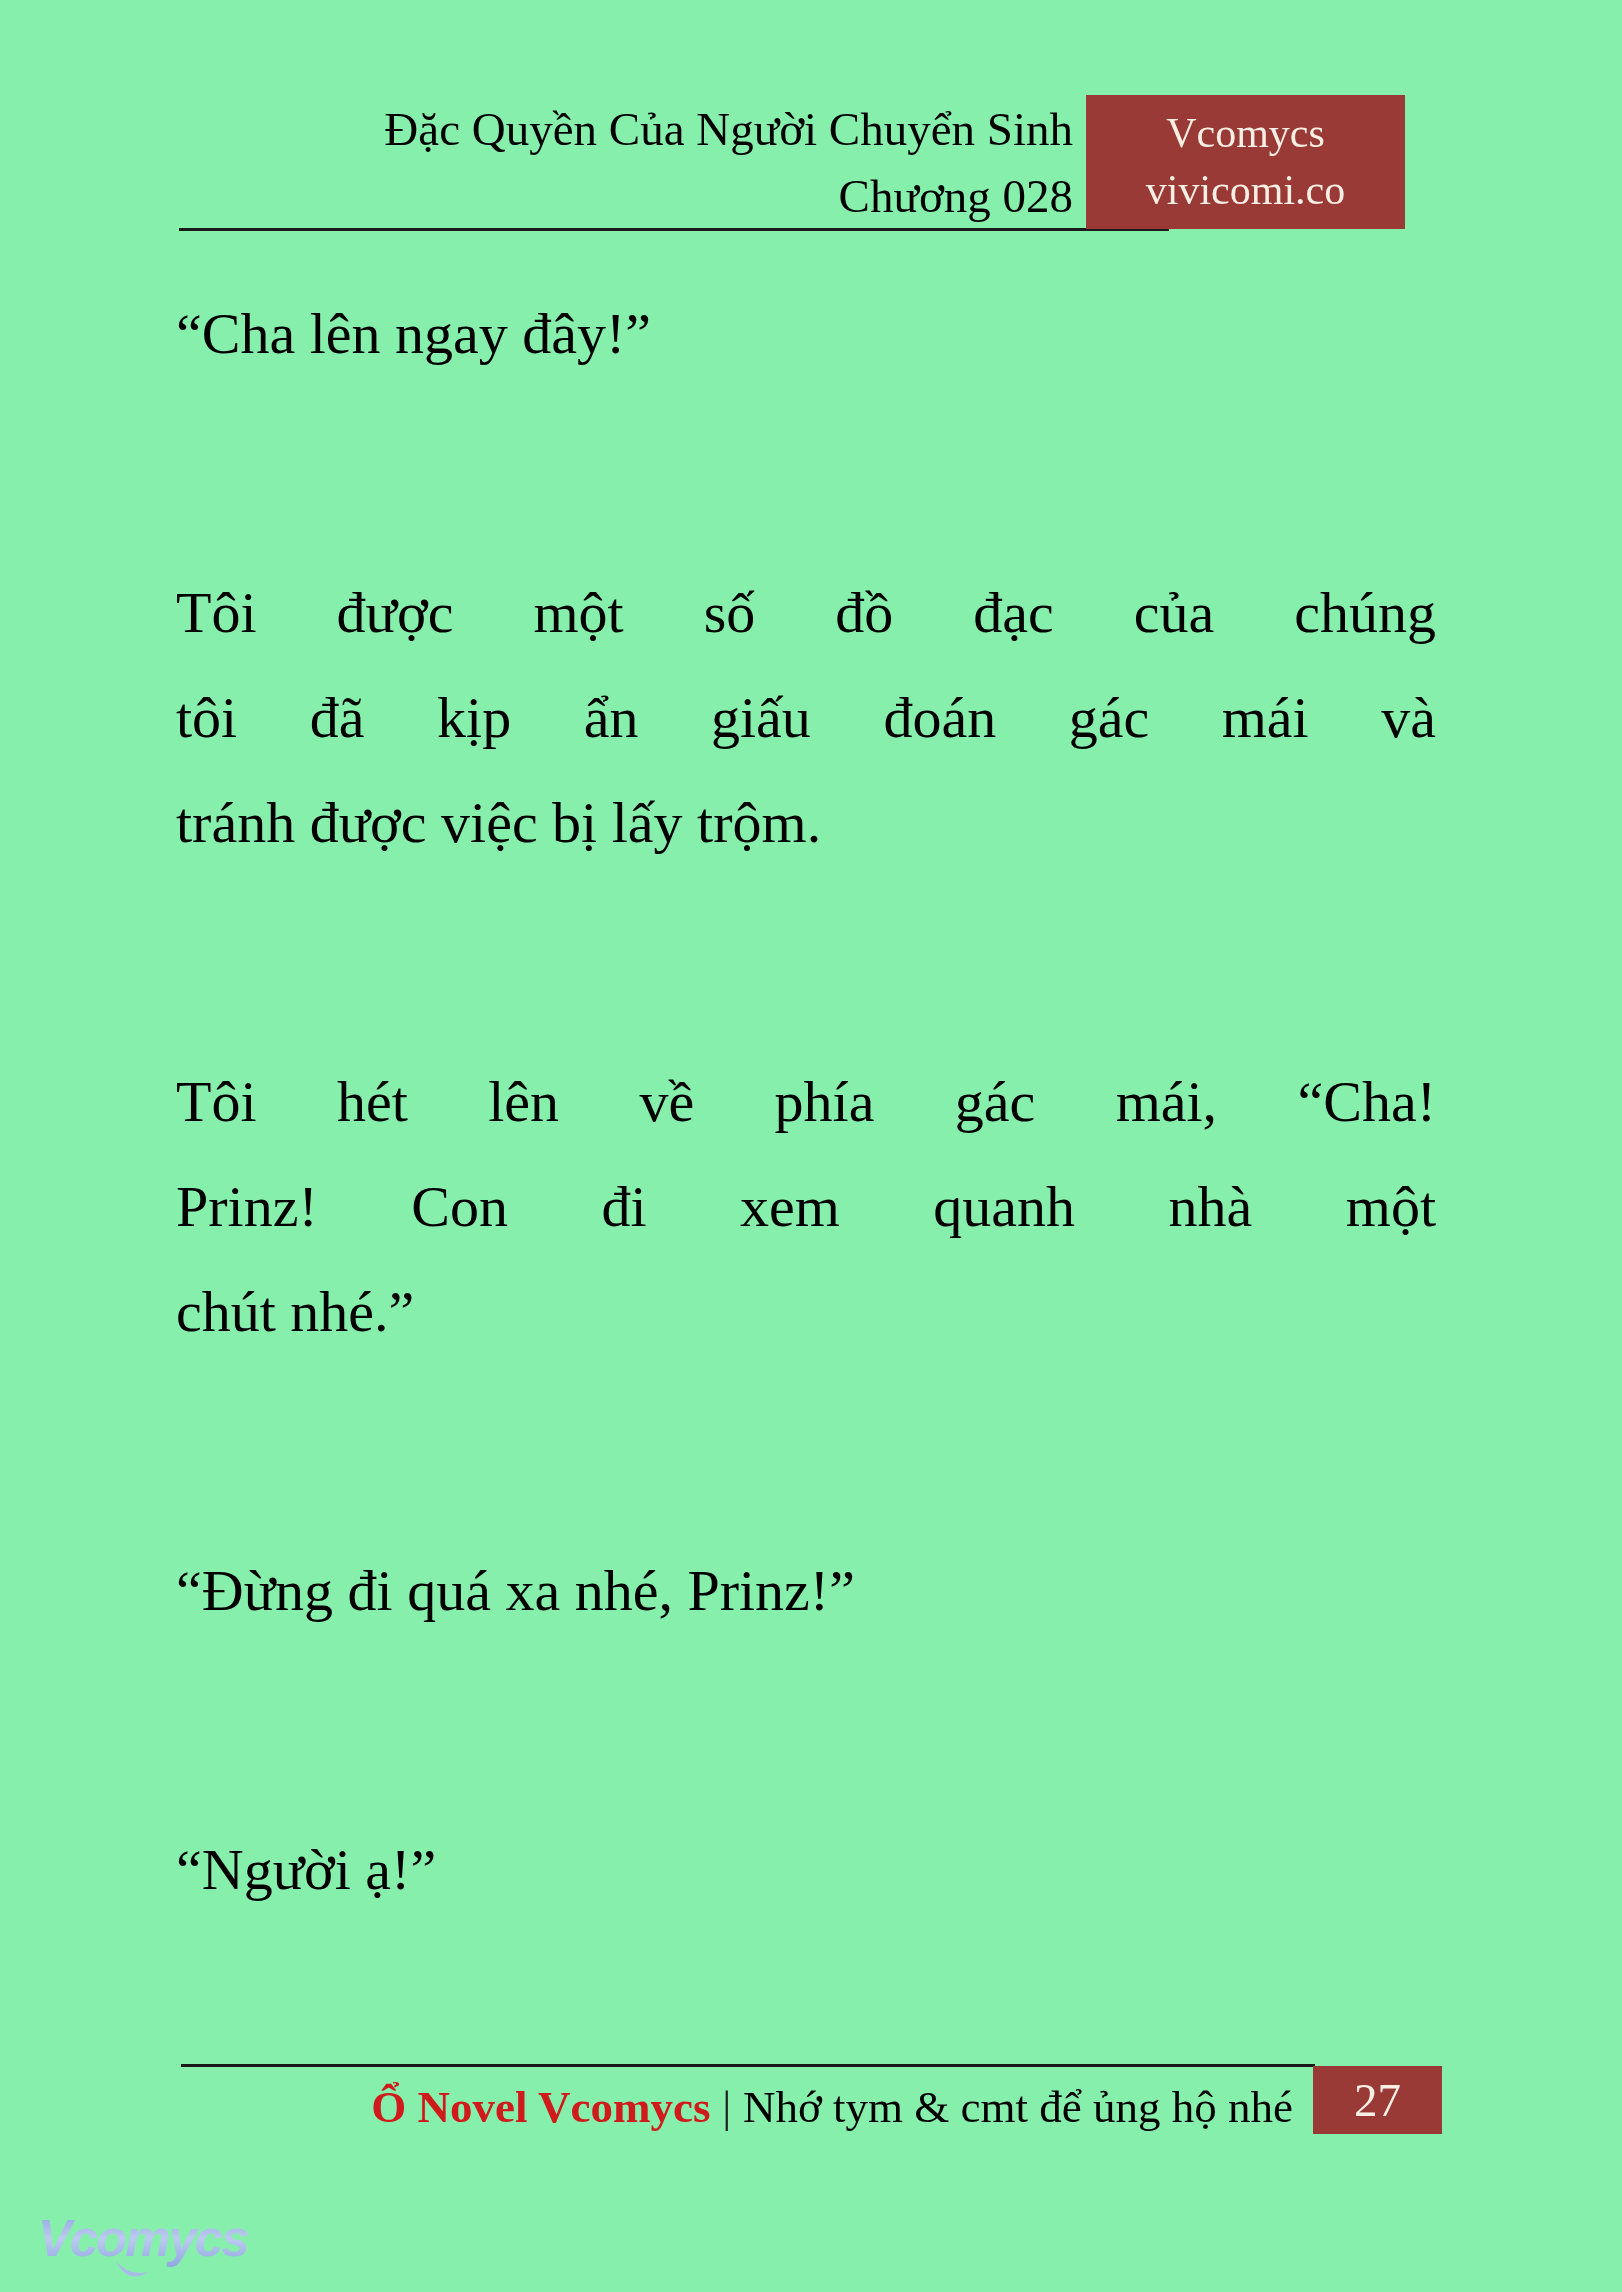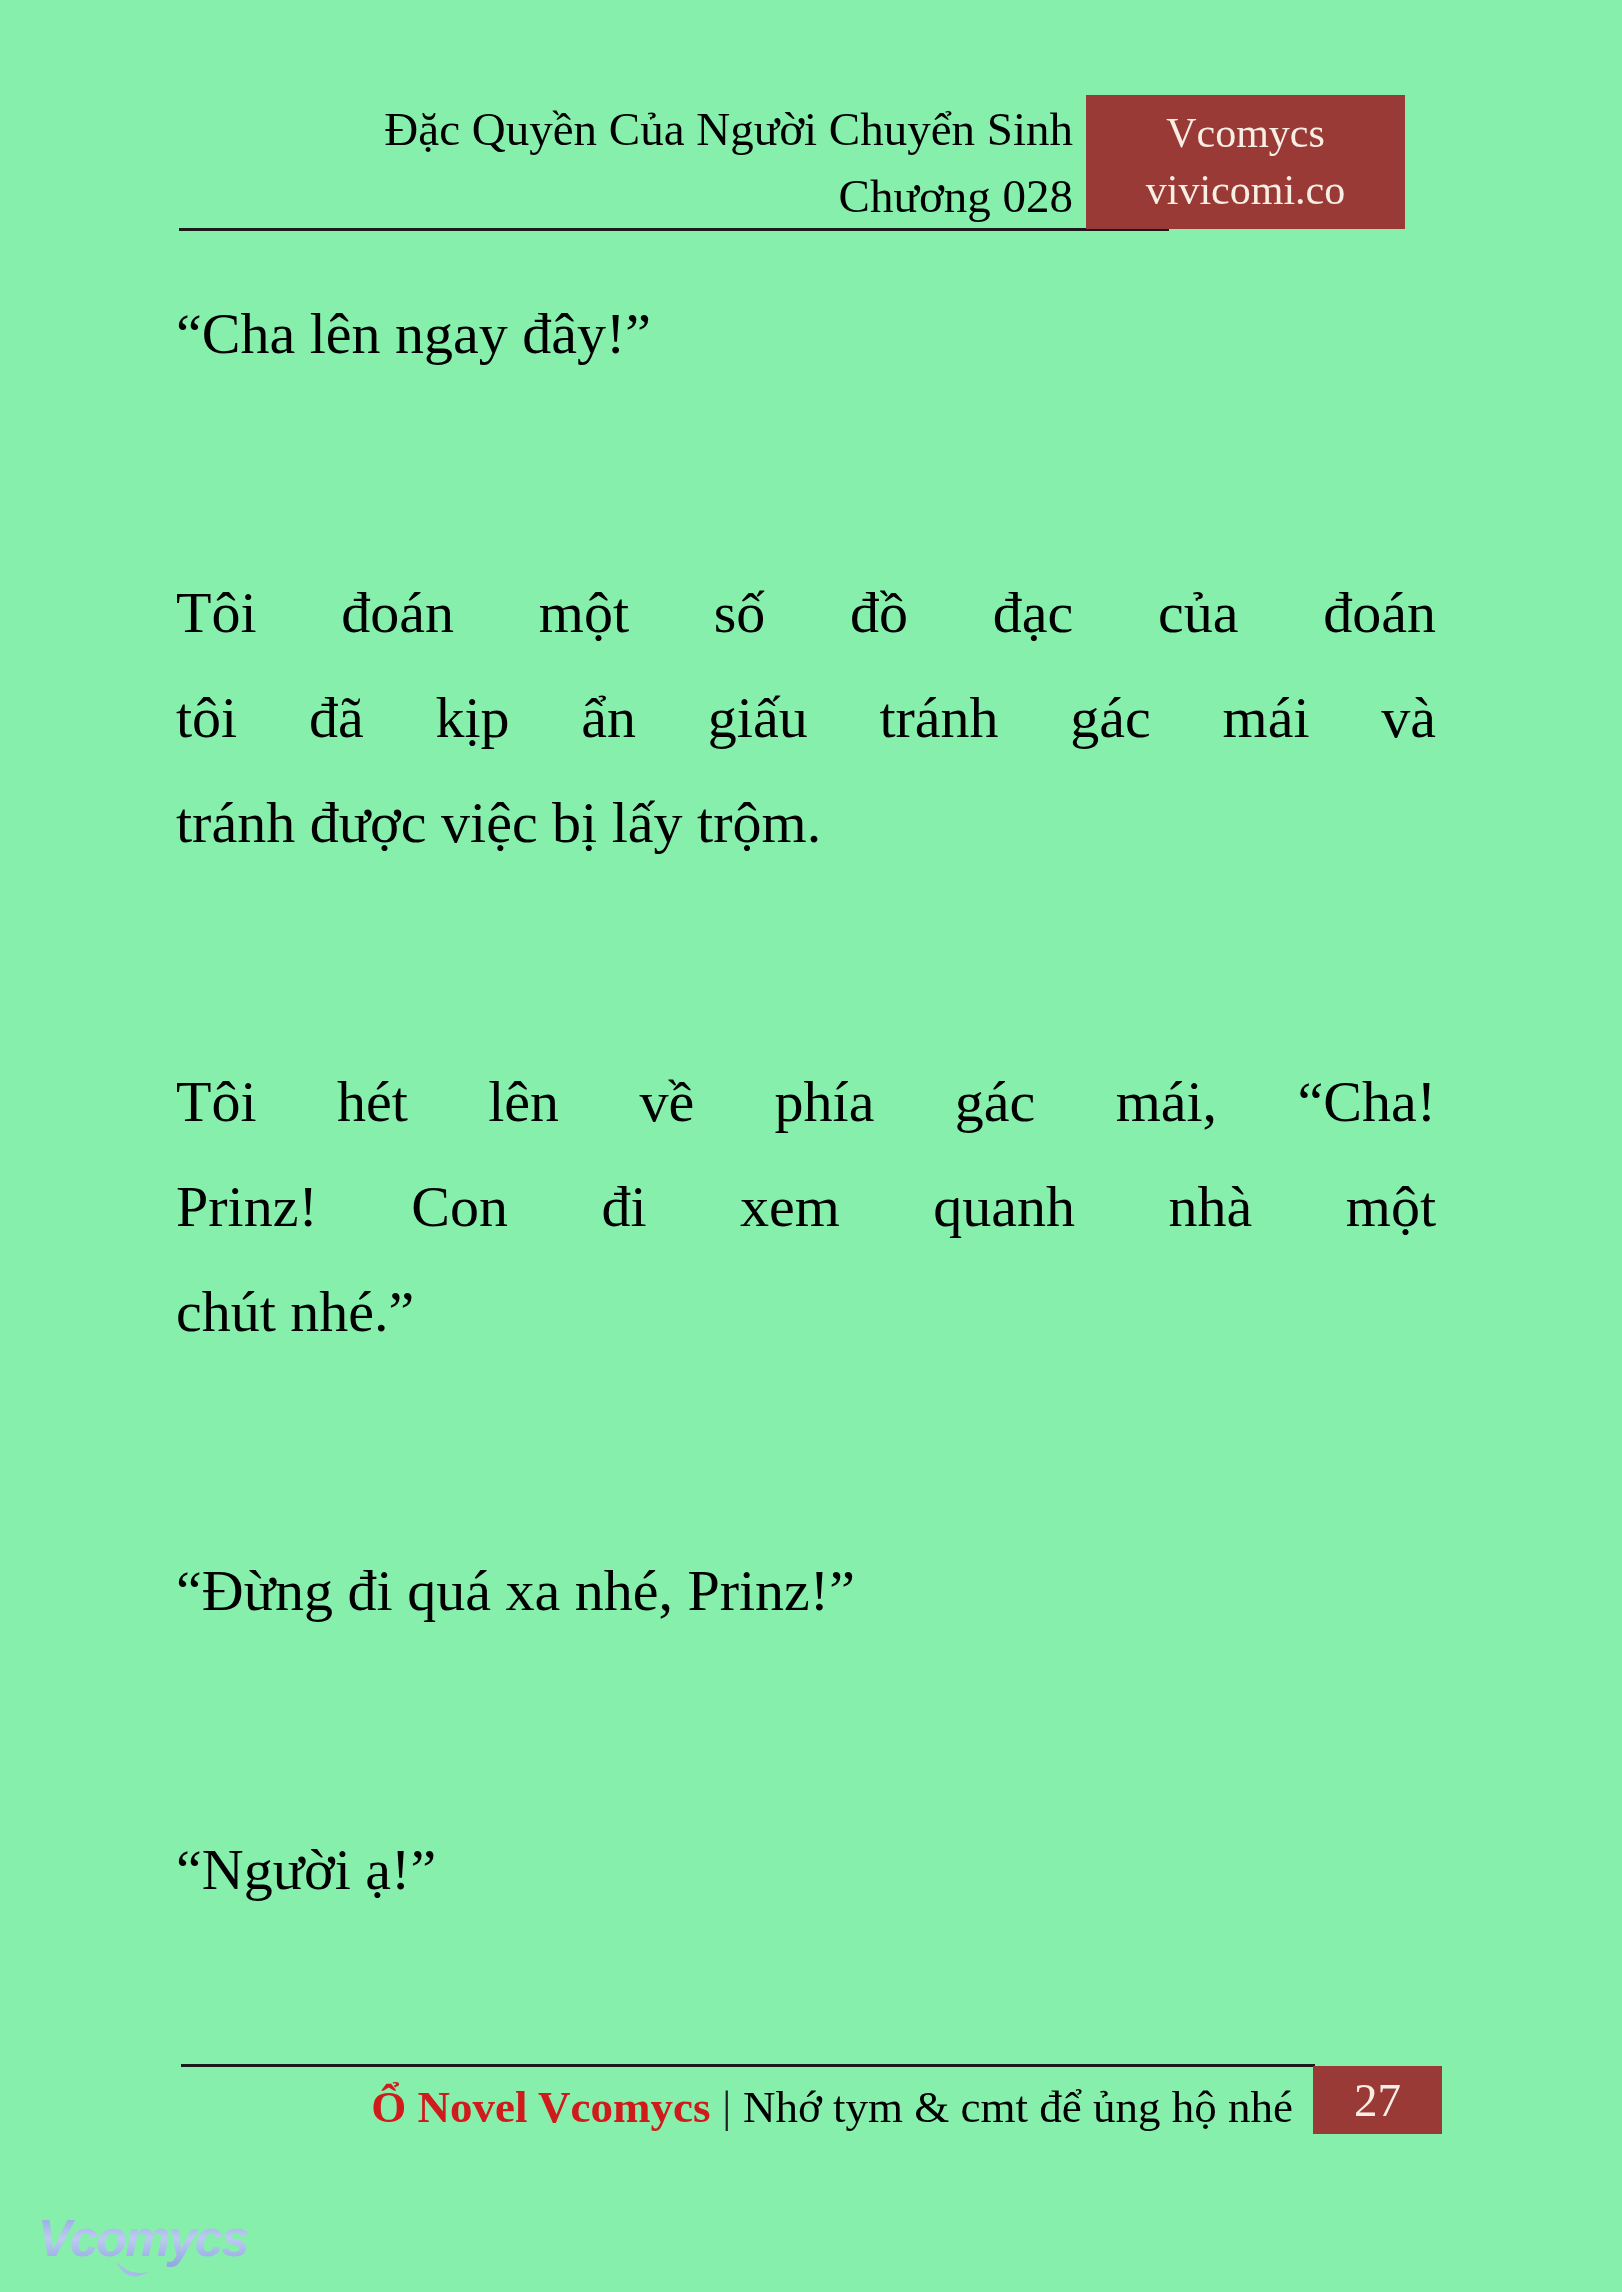--- a/index.html
+++ b/index.html
@@ -79,22 +79,22 @@
     <div>vivicomi.co</div>
   </div>
 
   <div class="header-rule"></div>
 
   <div class="body-text">
     <p class="para">
       <span class="line last">“Cha lên ngay đây!”</span>
     </p>
     <p class="para">
-      <span class="line just">Tôi đoán một số đồ đạc của đoán</span>
-      <span class="line just">tôi đã kịp ẩn giấu tránh gác mái và</span>
+      <span class="line just">Tôi được một số đồ đạc của chúng</span>
+      <span class="line just">tôi đã kịp ẩn giấu đoán gác mái và</span>
       <span class="line last">tránh được việc bị lấy trộm.</span>
     </p>
     <p class="para">
       <span class="line just">Tôi hét lên về phía gác mái, “Cha!</span>
       <span class="line just">Prinz! Con đi xem quanh nhà một</span>
       <span class="line last">chút nhé.”</span>
     </p>
     <p class="para">
       <span class="line last">“Đừng đi quá xa nhé, Prinz!”</span>
     </p>

